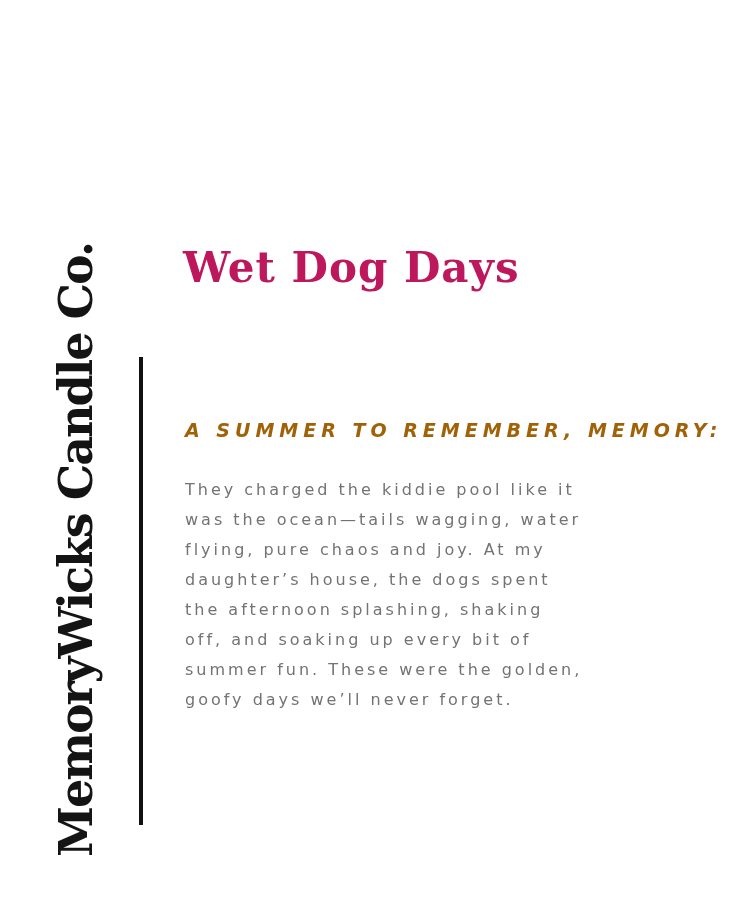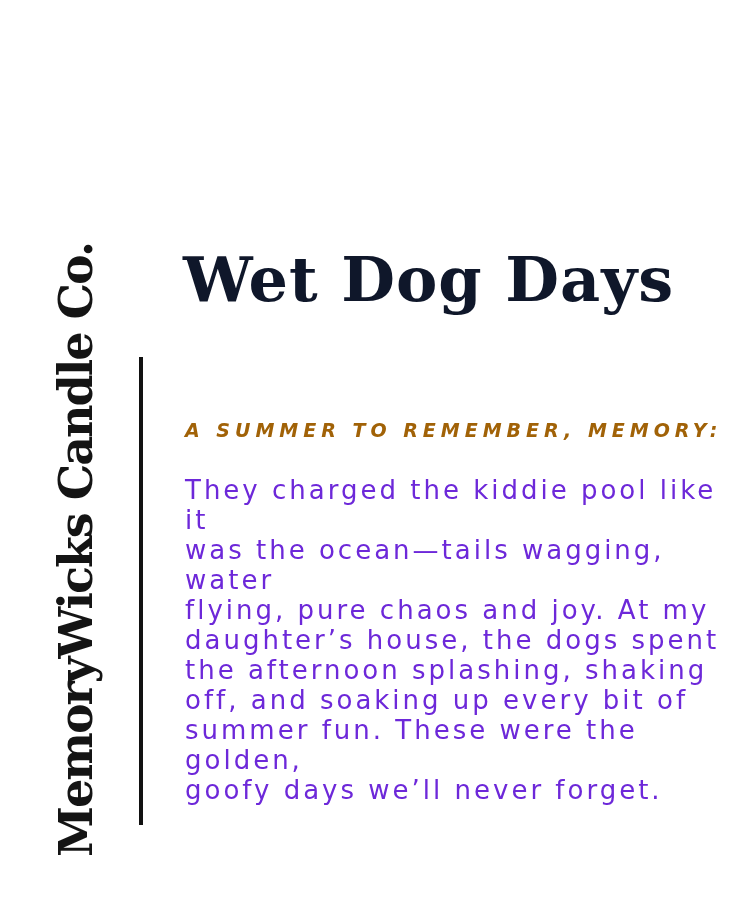--- a/index.html
+++ b/index.html
@@ -41,23 +41,23 @@
     background: #111111;
   }
 
   
   .title {
     position: absolute;
     left: 183px;
     top: 243px;
     font-family: "DejaVu Serif", serif;
     font-weight: bold;
-    font-size: 62px;
+    font-size: 42px;
     letter-spacing: 1px;
-    color: #0f172a;
+    color: #be185d;
     white-space: nowrap;
   }
 
   
   .subtitle {
     position: absolute;
     left: 185px;
     top: 419px;
     font-family: "DejaVu Sans", sans-serif;
     font-weight: bold;
@@ -69,24 +69,24 @@
   }
 
   
   .memory-text {
     position: absolute;
     left: 185px;
     top: 475px;
     width: 560px;
     font-family: "DejaVu Sans", sans-serif;
     font-weight: normal;
-    font-size: 26px;
+    font-size: 16px;
     line-height: 30px;
     letter-spacing: 3px;
-    color: #6d28d9;
+    color: #737373;
     white-space: pre-line;
   }
 </style>
 </head>
 <body>
 
 <div class="page">
 
   <div class="brand-vertical">MemoryWicks Candle Co.</div>
 

